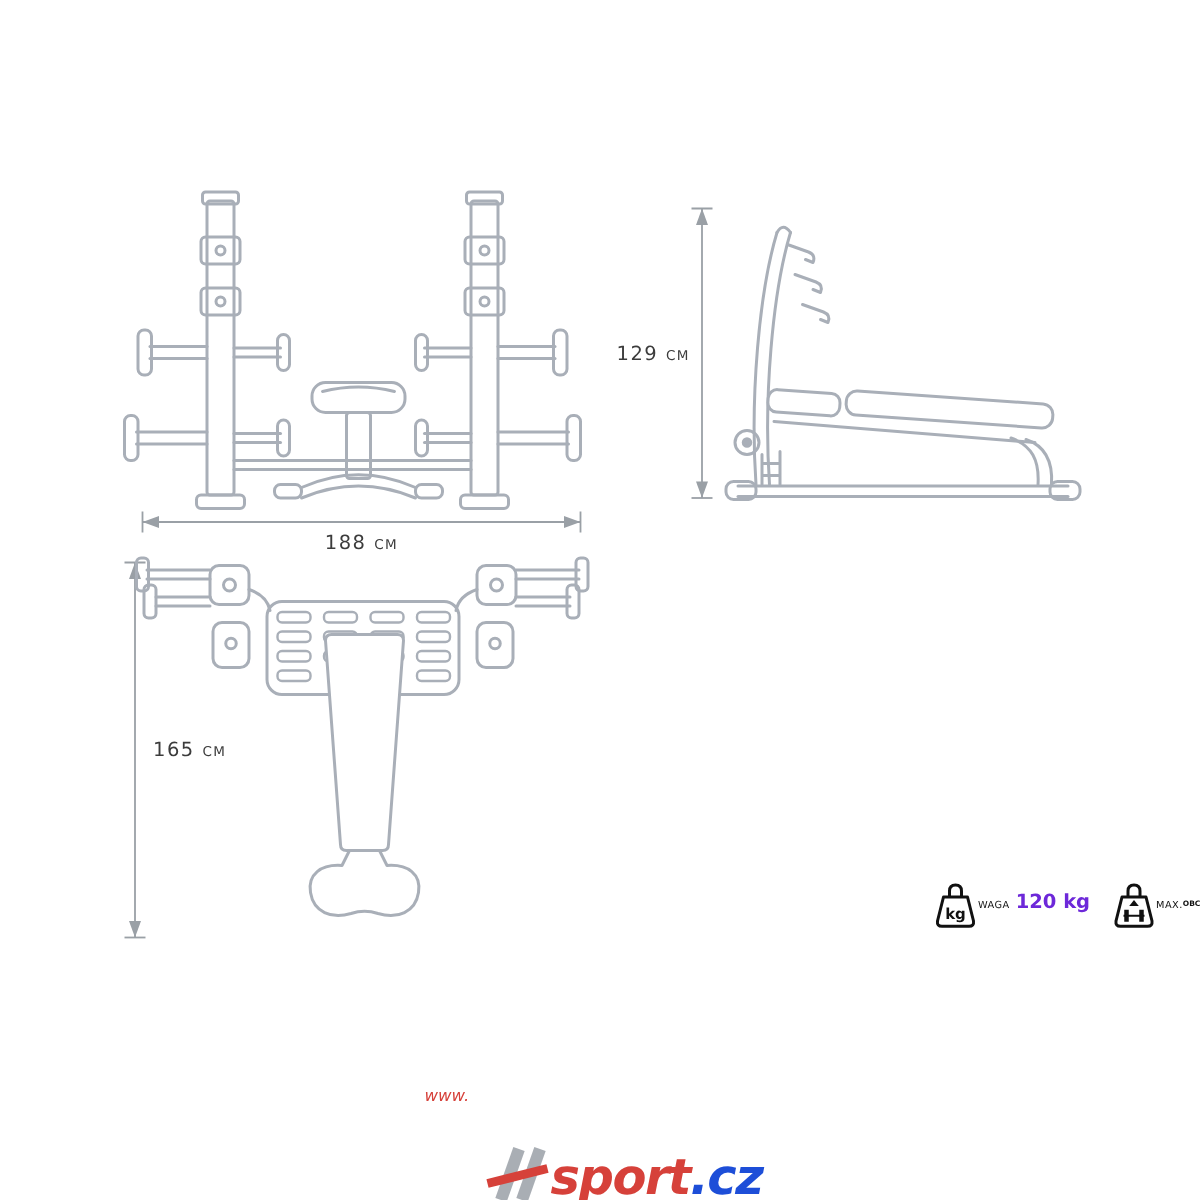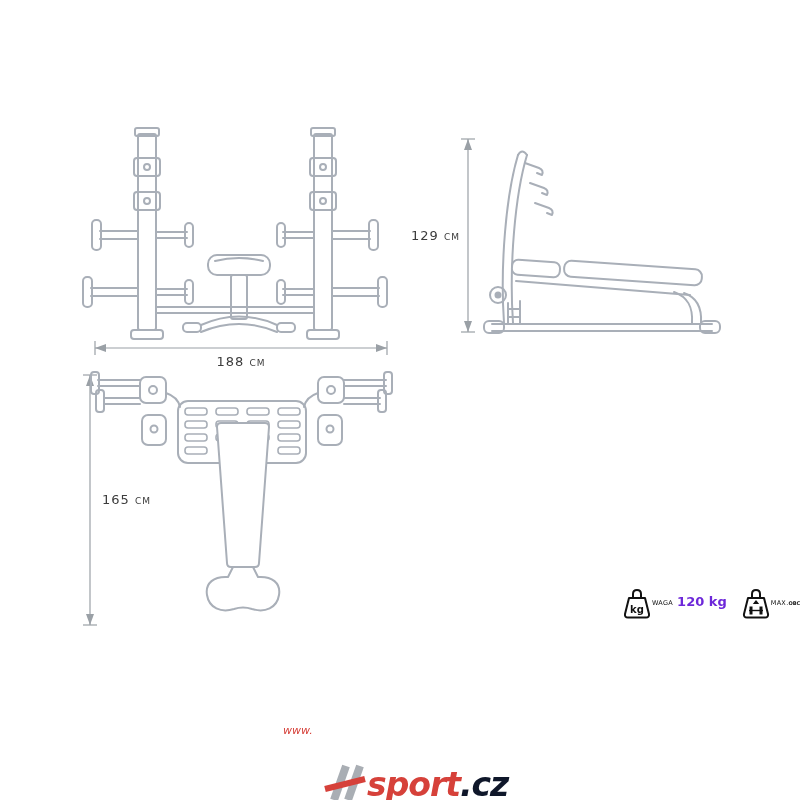--- a/index.html
+++ b/index.html
@@ -23,21 +23,21 @@
   .icon-kg{font-family:"DejaVu Sans",sans-serif;font-size:10px;font-weight:bold;fill:#111;}
   .spec-value{font-size:13px;font-weight:bold;color:#6d28d9;margin-top:9px;white-space:nowrap;}
   .spec-caption{font-size:6.5px;font-weight:normal;color:#111;text-align:center;line-height:1.2;
                 letter-spacing:.3px;margin-top:1px;}
   .spec-caption-sub{font-size:5px;font-weight:bold;color:#111;text-align:center;line-height:1.2;}
   
   .wm{display:flex;align-items:flex-end;}
   .wm-www{position:absolute;left:0;top:4px;color:#d6413a;font-size:11px;font-style:italic;}
   .wm-brand{color:#d6413a;font-size:33px;font-weight:bold;font-style:italic;letter-spacing:-1px;
             line-height:1;}
-  .wm-tld{color:#0f172a;font-size:33px;font-weight:bold;font-style:italic;letter-spacing:-1px;
+  .wm-tld{color:#1d4ed8;font-size:33px;font-weight:bold;font-style:italic;letter-spacing:-1px;
           line-height:1;}
 </style>
 </head>
 <body>
 
 <div class="canvas">
 
   <svg class="abs" style="left:75px;top:120px;" width="320" height="250" viewBox="0 0 320 250">
     <g class="art">
 

